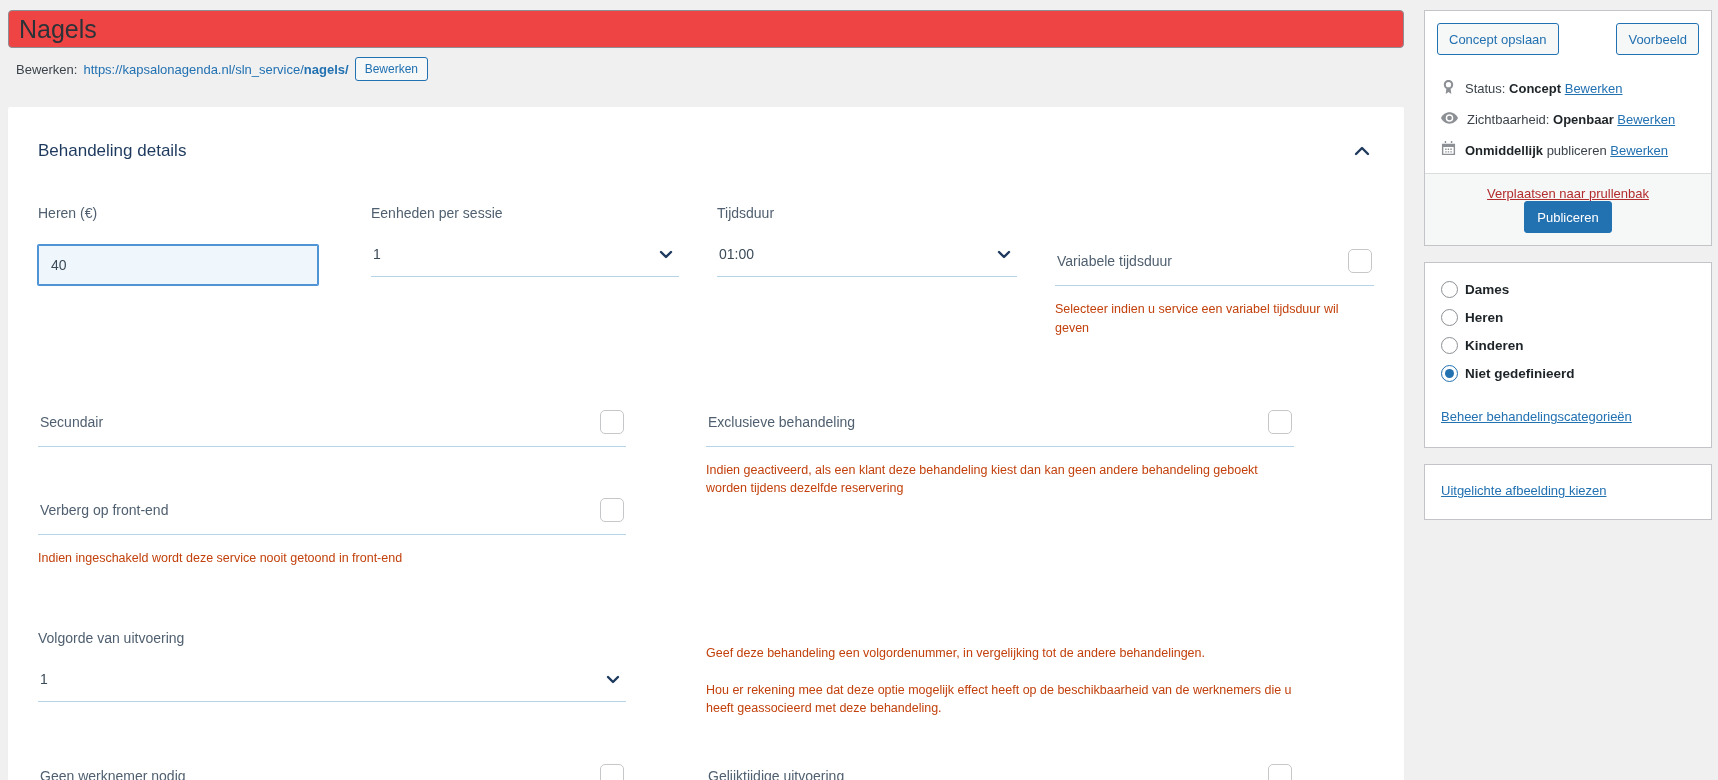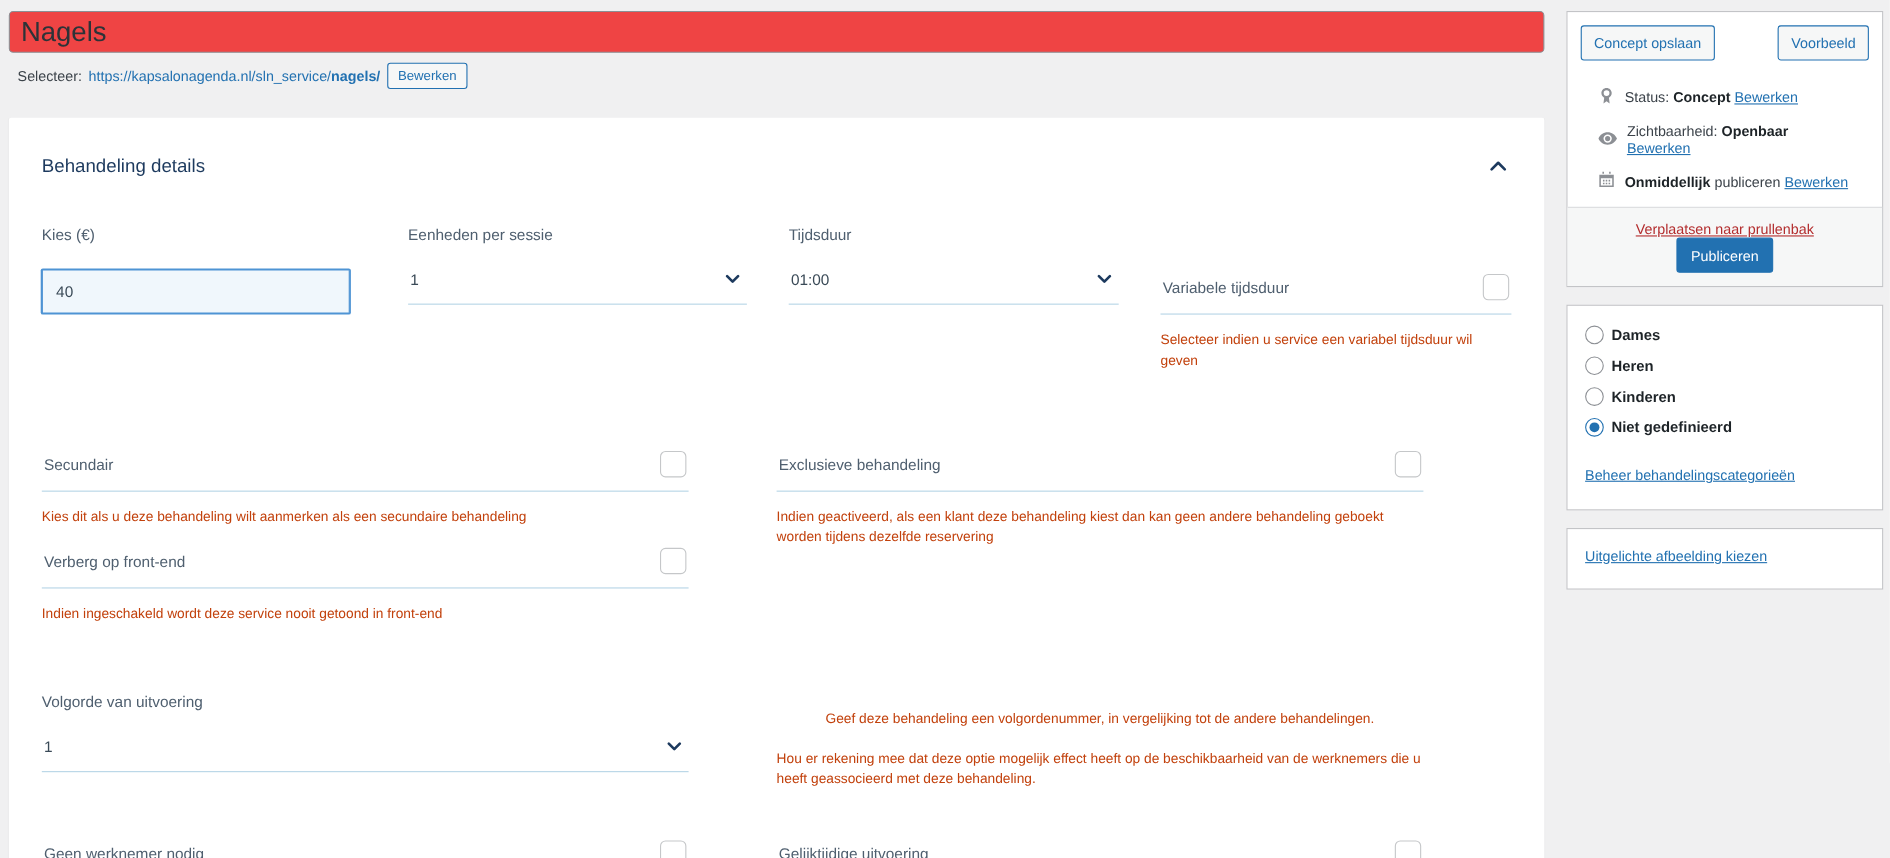--- a/index.html
+++ b/index.html
@@ -82,21 +82,21 @@
     font-size:13px; color:#2271b1; background:#f6f7f7;
     border:1px solid #2271b1; border-radius:3px;
     height:32px; padding:0 11px; cursor:pointer;
   }
   .btn-primary {
     font-family:"Liberation Sans", sans-serif;
     font-size:13px; font-weight:400; color:#fff; background:#2271b1;
     border:1px solid #2271b1; border-radius:3px;
     height:32px; padding:0 12px; cursor:pointer;
   }
-  .misc-section { padding:6px 28px 14px; }
+  .misc-section { padding:6px 16px 14px; }
   .misc-row { display:flex; align-items:center; gap:9px; margin-top:14px; font-size:13px; color:#3c434a; }
   .misc-row b { font-weight:700; color:#1d2327; }
   .edit-link { color:#2271b1; text-decoration:underline; cursor:pointer; }
   .major-actions {
     display:flex; justify-content:space-between; align-items:center;
     background:#f6f7f7; border-top:1px solid #dcdcde; padding:12px 12px;flex-direction:column;
   }
   .trash-link { font-size:13px; color:#b32d2e; text-decoration:underline; cursor:pointer; }
 
   .catbox { padding:18px 16px 22px; }
@@ -121,40 +121,40 @@
 </head>
 <body>
 
 <div class="page">
 
   <div class="main-col">
 
     <input class="title-input" type="text" value="Nagels" style="">
 
     <div class="permalink-row">
-      <span>Selecteer:</span>
+      <span>Bewerken:</span>
       <a class="pl-url"><span>https://kapsalonagenda.nl/sln_service/</span><b>nagels/</b></a>
       <button class="btn-xs">Bewerken</button>
     </div>
 
     <div class="panel">
 
       <div class="panel-head">
         <h2>Behandeling details</h2>
         <span class="chev-btn chev-navy">
           <svg width="16" height="10" viewBox="0 0 16 10">
               <polyline points="2,8 8,2 14,8" fill="none" stroke="currentColor" stroke-width="2.4" stroke-linecap="round" stroke-linejoin="round"></polyline>
             </svg>
         </span>
       </div>
 
       <div class="grid4">
 
         <div>
-          <label class="f-label">Kies (€)</label>
+          <label class="f-label">Heren (€)</label>
           <input class="text-input" type="text" value="40" style="">
         </div>
 
         <div>
           <label class="f-label">Eenheden per sessie</label>
           <div class="fake-select">
             <span class="val">1</span>
             <span class="chev-navy">
               <svg width="14" height="9" viewBox="0 0 14 9">
                   <polyline points="2,2 7,7 12,2" fill="none" stroke="currentColor" stroke-width="2.4" stroke-linecap="round" stroke-linejoin="round"></polyline>
@@ -187,21 +187,20 @@
       </div>
 
       <div class="grid3 row2">
 
         <div>
           <div class="inner">
             <div class="cb-row">
               <span class="cb-label">Secundair</span>
               <span class="checkbox"></span>
             </div>
-            <p class="help">Kies dit als u deze behandeling wilt aanmerken als een secundaire behandeling</p>
           </div>
         </div>
 
         <div>
           <div class="inner">
             <div class="cb-row">
               <span class="cb-label">Exclusieve behandeling</span>
               <span class="checkbox"></span>
             </div>
             <p class="help">Indien geactiveerd, als een klant deze behandeling kiest dan kan geen andere behandeling geboekt worden tijdens dezelfde reservering</p>
@@ -230,21 +229,21 @@
                 <svg width="14" height="9" viewBox="0 0 14 9">
                     <polyline points="2,2 7,7 12,2" fill="none" stroke="currentColor" stroke-width="2.4" stroke-linecap="round" stroke-linejoin="round"></polyline>
                   </svg>
               </span>
             </div>
           </div>
         </div>
 
         <div>
           <div class="inner" style="margin-top:14px;">
-            <p class="help" style="margin-top:0;text-align:center;">Geef deze behandeling een volgordenummer, in vergelijking tot de andere behandelingen.</p>
+            <p class="help" style="margin-top:0;">Geef deze behandeling een volgordenummer, in vergelijking tot de andere behandelingen.</p>
             <p class="help" style="margin-top:18px;">Hou er rekening mee dat deze optie mogelijk effect heeft op de beschikbaarheid van de werknemers die u heeft geassocieerd met deze behandeling.</p>
           </div>
         </div>
 
         <div></div>
       </div>
 
       <div class="grid3 row4">
 
         <div>

